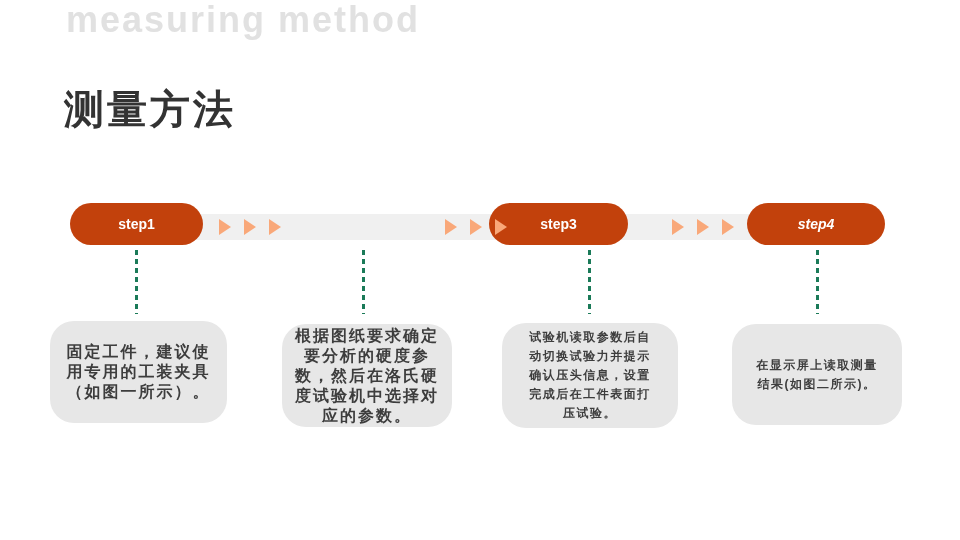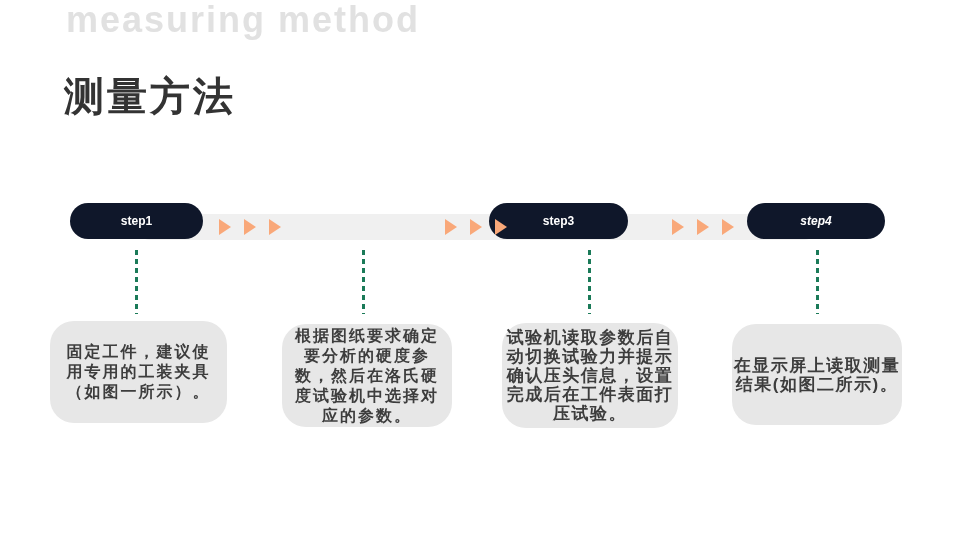--- a/index.html
+++ b/index.html
@@ -12,36 +12,36 @@
   }
   .slide { position: absolute; inset: 0; }
 
   
   .subtitle-en {
     position: absolute; left: 66px; top: 0;
     font-size: 36px; font-weight: bold; letter-spacing: 2px;
     color: #e1e1e1; line-height: 40px;
   }
   .title-zh {
-    position: absolute; left: 64px; top: 73px;
+    position: absolute; left: 64px; top: 86px;
     font-size: 40px; font-weight: bold; letter-spacing: 3px;
     color: #333333; line-height: 46px;
   }
 
   
   .band {
     position: absolute; left: 137px; top: 214px;
     width: 680px; height: 26px; border-radius: 13px;
     background: #f0f0f0;
   }
   .pill {
-    position: absolute; top: 203px; height: 36px;
-    border-radius: 22px; background: #0f172a;
+    position: absolute; top: 203px; height: 42px;
+    border-radius: 22px; background: #c2410c;
     display: flex; align-items: center; justify-content: center;
-    color: #ffffff; font-size: 12px; font-weight: bold;
+    color: #ffffff; font-size: 14px; font-weight: bold;
   }
   .pill-1 { left: 70px;  width: 133px; }
   .pill-2 { left: 295px; width: 137px; }
   .pill-3 { left: 489px; width: 139px; }
   .pill-4 { left: 747px; width: 138px; font-style: italic; }
 
   .arrow-group {
     position: absolute; top: 219px;
     display: flex; gap: 13px;
   }
@@ -69,21 +69,21 @@
   
   .desc-box {
     position: absolute;
     background: #e7e7e7; border-radius: 24px;
     display: flex; align-items: center; justify-content: center;
     text-align: center;
     color: #3d3d3d; font-weight: bold;
   }
   .desc-text { white-space: pre-line; }
   .desc-lg .desc-text { font-size: 16px; line-height: 20px; letter-spacing: 2px; }
-  .desc-sm .desc-text { font-size: 17px; line-height: 19px; letter-spacing: 1.5px; }
+  .desc-sm .desc-text { font-size: 12px; line-height: 19px; letter-spacing: 1.5px; }
   .desc-1 { left: 50px;  top: 321px; width: 177px; height: 102px; }
   .desc-2 { left: 282px; top: 324px; width: 170px; height: 103px; }
   .desc-3 { left: 502px; top: 323px; width: 176px; height: 105px; }
   .desc-4 { left: 732px; top: 324px; width: 170px; height: 101px; }
 </style>
 </head>
 <body>
 
 <div class="slide">
 

